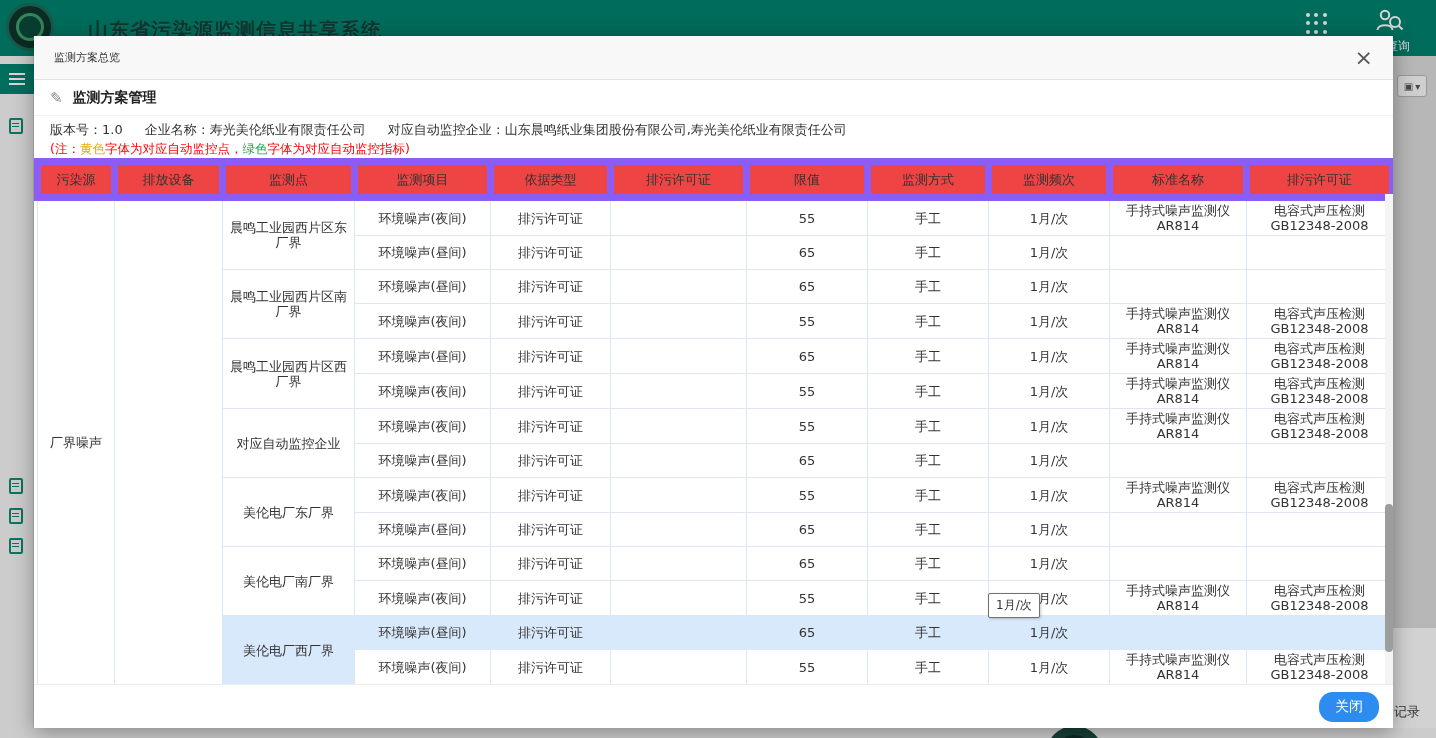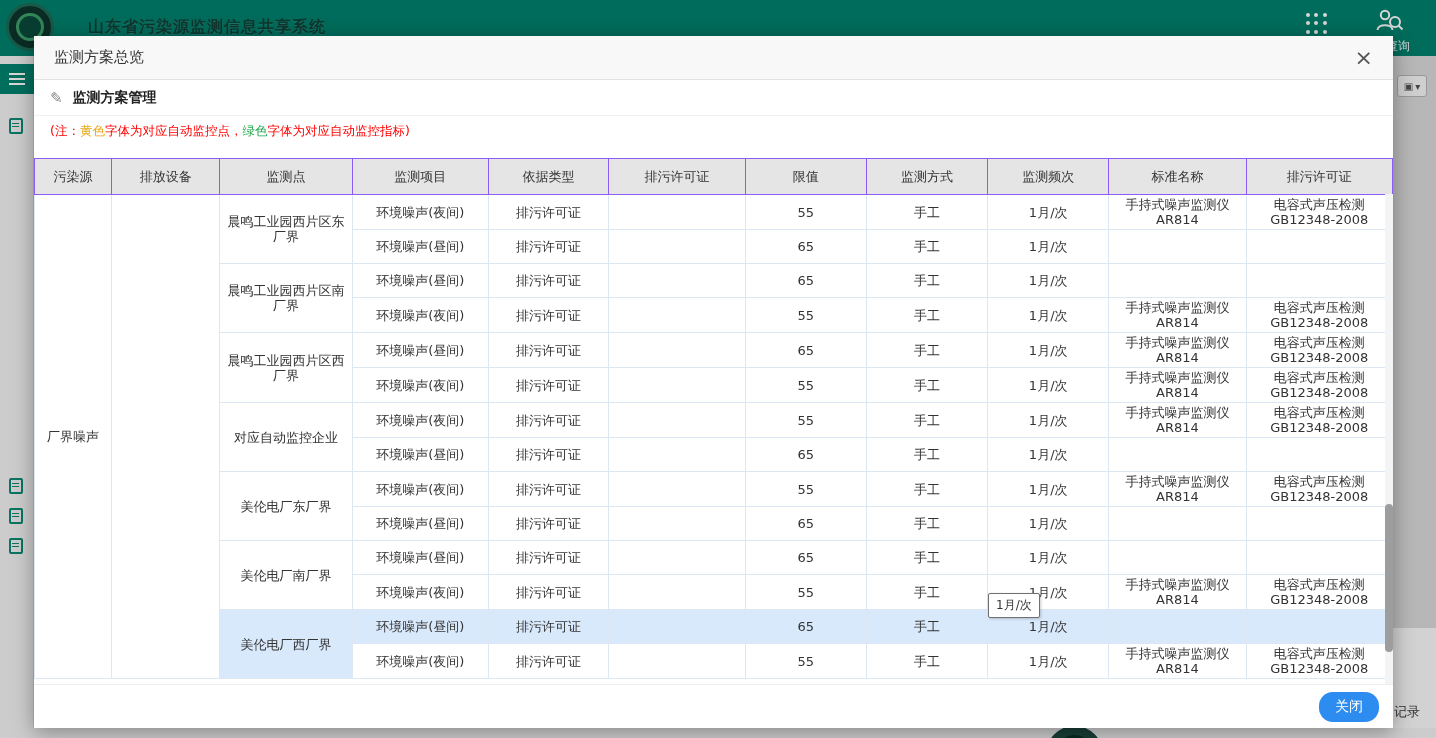--- a/index.html
+++ b/index.html
@@ -5,21 +5,21 @@
   * { box-sizing: border-box; margin: 0; padding: 0; }
   html,body { width:1436px; height:738px; overflow:hidden; }
   body { position:relative; font-family:"DejaVu Sans","Liberation Sans",sans-serif; background:#ececec; }
 
   
   .topbar { position:absolute; left:0; top:0; width:1436px; height:56px; background:#00816d; }
   .logo { position:absolute; left:6px; top:3px; width:48px; height:48px; border-radius:50%;
           background:#0d352d; border:3px solid #1d6b55; }
   .logo-inner { position:absolute; left:7px; top:7px; width:28px; height:28px; border-radius:50%;
           border:3px solid #3fa06b; background:#0a4a3c; }
-  .app-title { position:absolute; left:88px; top:17px; font-size:16px; font-weight:bold; color:#114238;
+  .app-title { position:absolute; left:88px; top:17px; font-size:20px; font-weight:bold; color:#114238;
           letter-spacing:1px; text-shadow:0 1px 1px rgba(255,255,255,.12); }
   .apps-grid { position:absolute; left:1306px; top:13px; width:22px; height:22px; display:grid;
           grid-template-columns:repeat(3,1fr); gap:3px; cursor:pointer; }
   .apps-grid i { width:4px; height:4px; border-radius:50%; background:#fff; }
   .user-search { position:absolute; left:1374px; top:6px; cursor:pointer; }
   .topbar-label { position:absolute; left:1362px; top:38px; color:#fff; font-size:12px; }
 
   .sidebar { position:absolute; left:0; top:56px; width:34px; height:682px; background:#f4f4f4; border-right:1px solid #dcdcdc; }
   .side-tile { width:34px; height:30px; background:#00846f; margin-top:8px; display:flex; flex-direction:column;
           align-items:center; justify-content:center; gap:3px; cursor:pointer; }
@@ -37,38 +37,38 @@
   .bottom-circle { position:absolute; left:1046px; top:726px; width:57px; height:57px; border-radius:50%;
           background:#0e312b; border:9px solid #1d4a40; }
 
   .backdrop { position:absolute; left:0; top:0; width:1436px; height:738px; background:rgba(0,0,0,.16); }
 
   
   .modal { position:absolute; left:34px; top:36px; width:1359px; height:692px; background:#fff;
           box-shadow:0 4px 20px rgba(0,0,0,.35); display:flex; flex-direction:column; }
   .modal-head { height:44px; flex:0 0 44px; background:#f8f8f8; border-bottom:1px solid #e3e3e3;
           display:flex; align-items:center; justify-content:space-between; padding:0 20px; }
-  .modal-title { font-size:15px; color:#333; }
+  .modal-title { font-size:11px; color:#333; }
   .modal-close { font-size:22px; line-height:22px; color:#555; cursor:pointer; }
 
   .section-head { height:36px; flex:0 0 36px; display:flex; align-items:center; gap:10px;
           padding:0 16px; border-bottom:1px solid #f1f1f1; }
   .pencil { font-size:15px; color:#8a8a8a; transform:rotate(0deg); }
   .section-title { font-size:14px; font-weight:bold; color:#222; }
 
   .info-area { height:42px; flex:0 0 42px; padding:5px 16px 0 16px; }
   .info-line { font-size:13px; color:#333; }
   .info-line span { margin-right:22px; }
   .note-line { text-align:left; font-size:12.5px; color:#f00; margin-top:2px; padding-right:2px; }
   .note-yellow { color:#e7a917; }
   .note-green { color:#21a84d; }
 
   .table-wrap { position:relative; flex:0 0 526px; height:526px; overflow:hidden; }
   table { width:100%; border-collapse:collapse; table-layout:fixed; }
-  th { height:36px; background:#e5e5e5; border:1px solid #8b5cf6; font-size:13px; font-weight:normal;
+  th { height:36px; background:#ef4444; border:7px solid #8b5cf6; font-size:13px; font-weight:normal;
        color:#333; text-align:center; }
   td { height:34px; border:1px solid #dde7f3; font-size:13px; color:#333; text-align:center;
        padding:2px 6px; line-height:15px; white-space:pre-line; background:#fff; vertical-align:middle; }
   tr.hl td { background:#d9e9fc; }
 
   .vscroll { position:absolute; right:0; top:36px; width:8px; height:490px; background:#f4f4f4; }
   .vscroll .thumb { position:absolute; left:0; top:310px; width:8px; height:148px; background:#9d9d9d; border-radius:4px; cursor:pointer; }
 
   .modal-foot { flex:1; border-top:1px solid #ededed; display:flex; align-items:center; justify-content:flex-end; padding:0 14px; }
   .btn-close { width:60px; height:30px; background:#2d8cf0; color:#fff; border:none; border-radius:14px;
@@ -137,20 +137,23 @@
     <span class="modal-title">监测方案总览</span>
     <span class="modal-close">×</span>
   </div>
 
   <div class="section-head">
     <span class="pencil">✎</span>
     <span class="section-title">监测方案管理</span>
   </div>
 
   <div class="info-area">
+    <div class="info-line">
+      <span>版本号：1.0</span><span>企业名称：寿光美伦纸业有限责任公司</span><span>对应自动监控企业：山东晨鸣纸业集团股份有限公司,寿光美伦纸业有限责任公司</span>
+    </div>
     <div class="note-line">
       <span>(注：</span><span class="note-yellow">黄色</span><span>字体为对应自动监控点，</span><span class="note-green">绿色</span><span>字体为对应自动监控指标)</span>
     </div>
   </div>
 
   <div class="table-wrap">
     <table>
       <colgroup>
         <col style="width:77px">
           <col style="width:108px">

